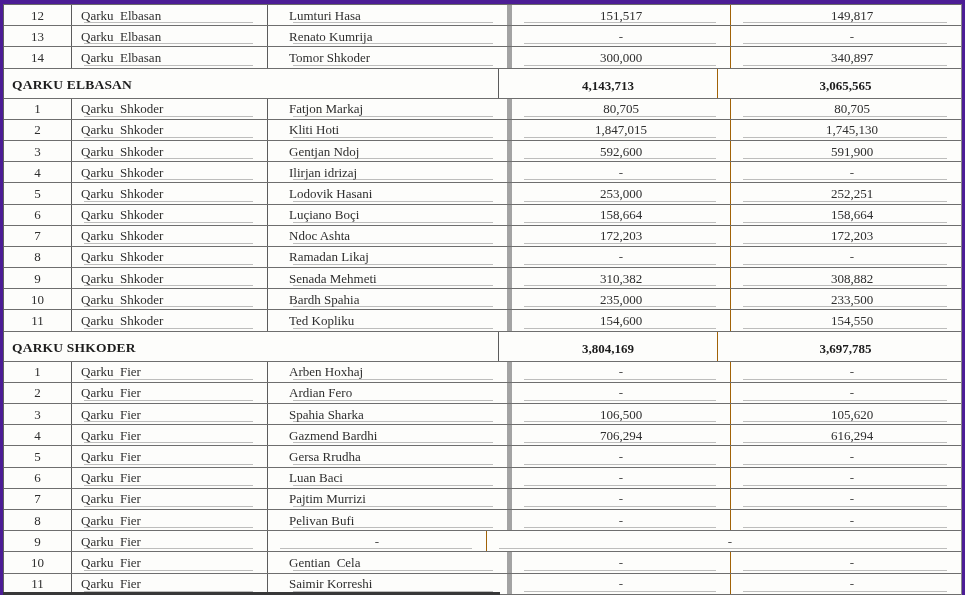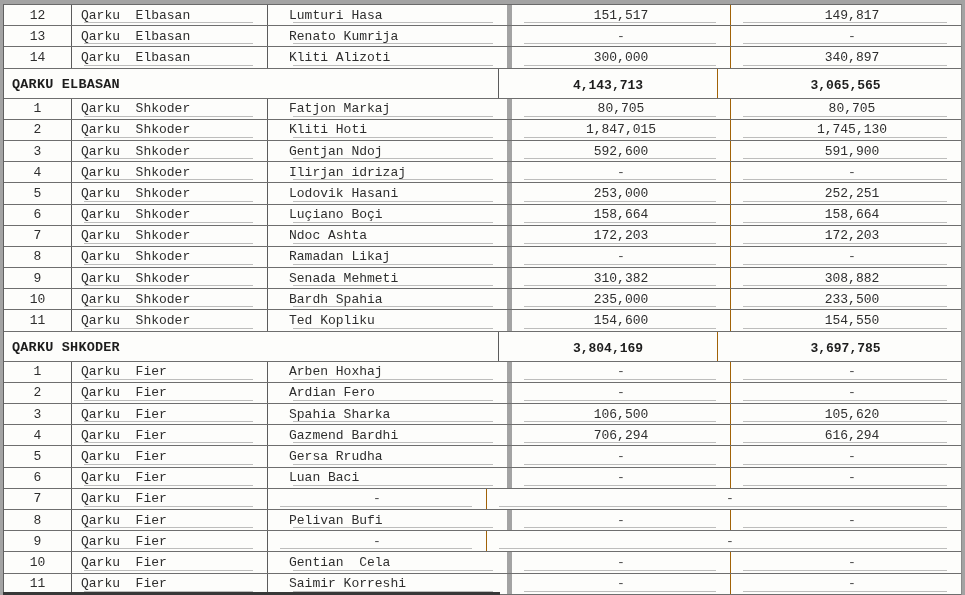--- a/index.html
+++ b/index.html
@@ -6,23 +6,23 @@
     margin: 0;
     padding: 0;
     background: #ffffff;
   }
   * { box-sizing: border-box; }
 
   .page {
     position: relative;
     width: 965px;
     height: 595px;
-    background: #a3a3a3;
+    background: #4c1d95;
     overflow: hidden;
-    font-family: Liberation Mono, monospace;
+    font-family: Liberation Serif, serif;
     color: #2e2e2e;
   }
 
   .tbl {
     position: absolute;
     left: 3px;
     top: 4px;
     width: 959px;
     border-top: 1px solid #6a6a6a;
     border-left: 1px solid #5f5f5f;
@@ -97,21 +97,21 @@
       <div class="row data-row">
         <div class="cell c-num">13</div>
         <div class="cell c-region u">Qarku  Elbasan</div>
         <div class="cell c-name u">Renato Kumrija</div>
         <div class="cell c-a1 u dash">-</div>
         <div class="cell c-a2 u dash">-</div>
       </div>
       <div class="row data-row">
         <div class="cell c-num">14</div>
         <div class="cell c-region u">Qarku  Elbasan</div>
-        <div class="cell c-name u">Kliti Alizoti</div>
+        <div class="cell c-name u">Tomor Shkoder</div>
         <div class="cell c-a1 u">300,000</div>
         <div class="cell c-a2 u">340,897</div>
       </div>
       <div class="row total-row">
         <div class="cell c-label">QARKU ELBASAN</div>
         <div class="cell c-a1">4,143,713</div>
         <div class="cell c-a2">3,065,565</div>
       </div>
       <div class="row data-row">
         <div class="cell c-num">1</div>
@@ -233,20 +233,21 @@
       <div class="row data-row">
         <div class="cell c-num">6</div>
         <div class="cell c-region u">Qarku  Fier</div>
         <div class="cell c-name u">Luan Baci</div>
         <div class="cell c-a1 u dash">-</div>
         <div class="cell c-a2 u dash">-</div>
       </div>
       <div class="row data-row">
         <div class="cell c-num">7</div>
         <div class="cell c-region u">Qarku  Fier</div>
+        <div class="cell c-name u">Pajtim Murrizi</div>
         <div class="cell c-a1 u dash">-</div>
         <div class="cell c-a2 u dash">-</div>
       </div>
       <div class="row data-row">
         <div class="cell c-num">8</div>
         <div class="cell c-region u">Qarku  Fier</div>
         <div class="cell c-name u">Pelivan Bufi</div>
         <div class="cell c-a1 u dash">-</div>
         <div class="cell c-a2 u dash">-</div>
       </div>

